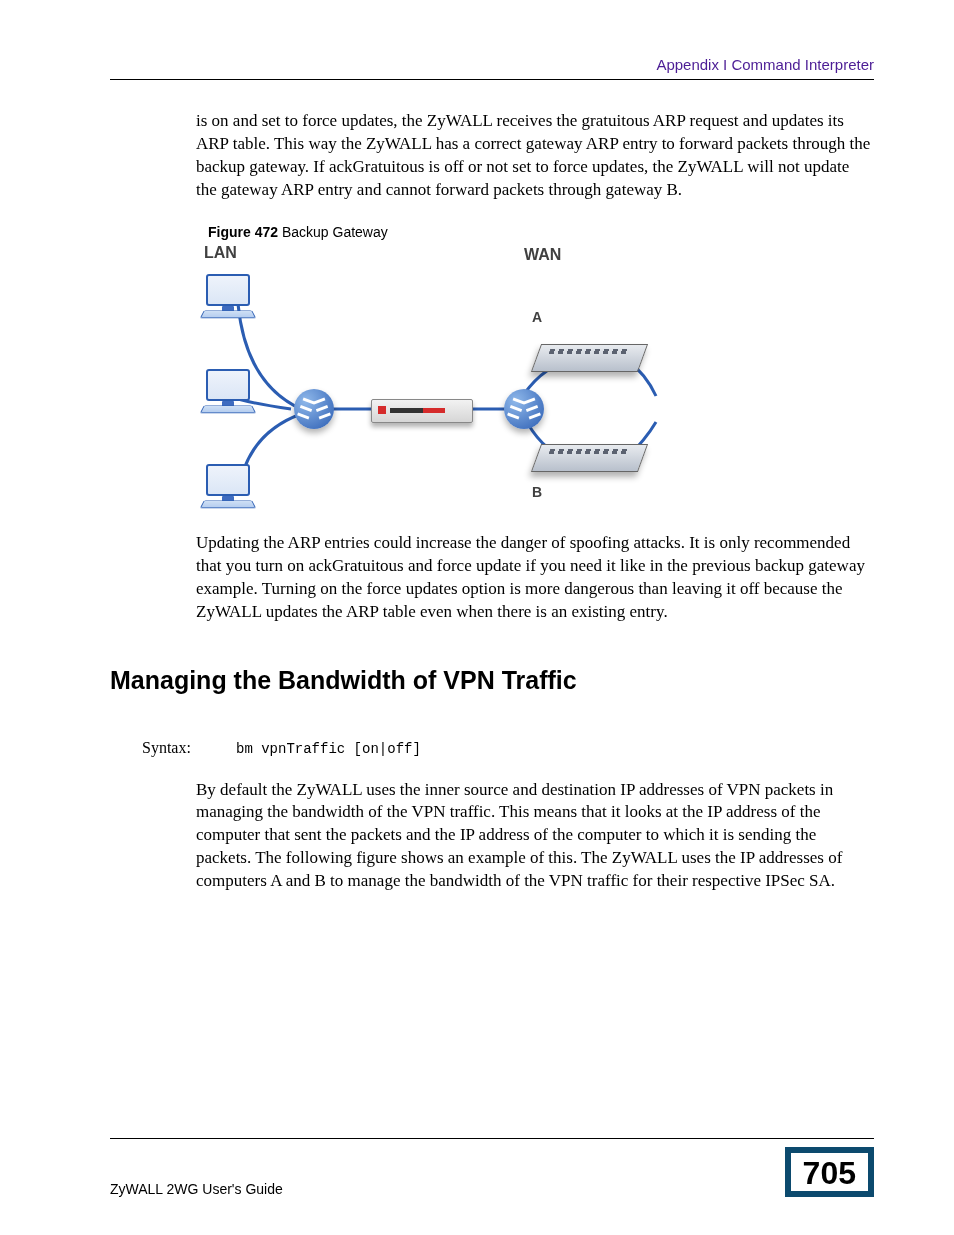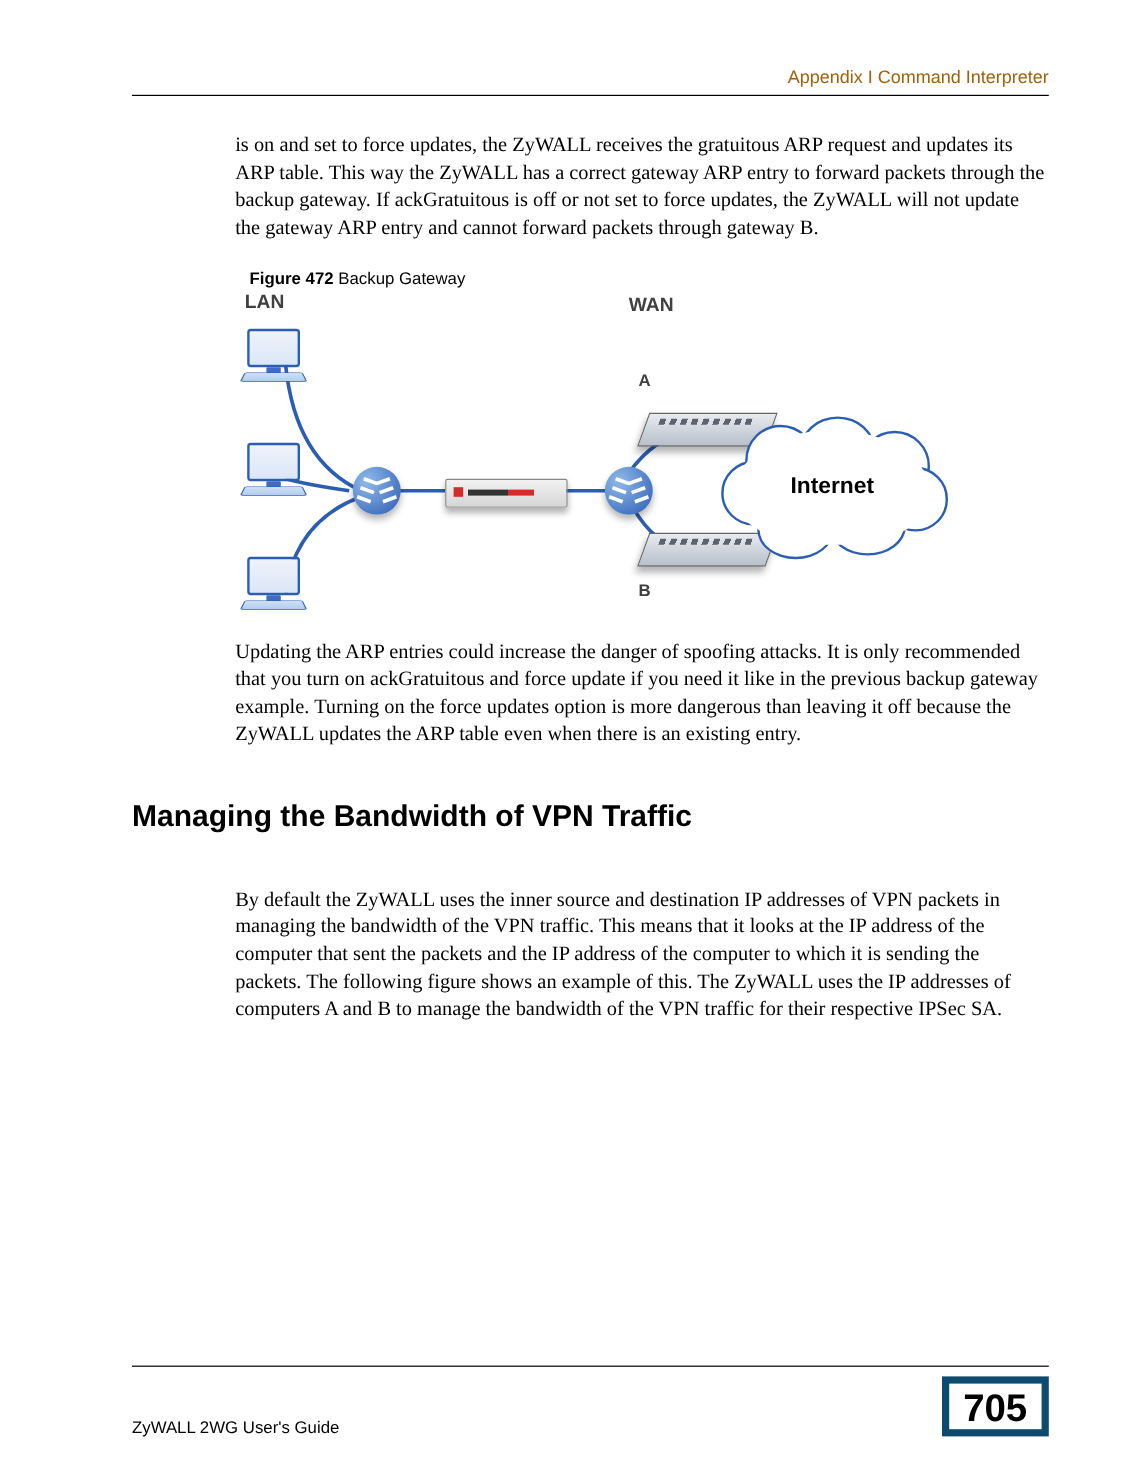--- a/index.html
+++ b/index.html
@@ -16,21 +16,21 @@
   .page {
     padding: 56px 80px 40px 110px;
     box-sizing: border-box;
     height: 100%;
     position: relative;
   }
   .header-right {
     text-align: right;
     font-size: 15px;
     font-family: Arial, Helvetica, sans-serif;
-    color: #a16207;
+    color: #4c1d95;
     margin-bottom: 6px;
   }
   .hr {
     border: none;
     border-top: 1px solid #000;
     margin: 0 0 30px 0;
   }
   .body-text {
     font-size: 17px;
     line-height: 1.35;
@@ -275,37 +275,30 @@
         <div class="keyboard"></div>
       </div>
 
     <div class="router" style="left:98px; top:145px;"></div>
     <div class="firewall" style="left:175px; top:155px;"></div>
     <div class="router" style="left:308px; top:145px;"></div>
 
     <div class="switch" style="left:340px; top:100px;"></div>
     <div class="switch" style="left:340px; top:200px;"></div>
 
-    <div class="cloud" style="left:415px; top:115px;">
-      <div class="cloud-bump" style="width:50px;height:50px;left:-10px;top:25px;"></div>
-      <div class="cloud-bump" style="width:55px;height:55px;left:10px;top:-5px;"></div>
-      <div class="cloud-bump" style="width:60px;height:55px;left:55px;top:-12px;"></div>
-      <div class="cloud-bump" style="width:55px;height:55px;left:105px;top:0px;"></div>
-      <div class="cloud-bump" style="width:50px;height:50px;left:125px;top:30px;"></div>
-      <div class="cloud-bump" style="width:60px;height:45px;left:80px;top:55px;"></div>
-      <div class="cloud-bump" style="width:60px;height:45px;left:20px;top:58px;"></div>
-      <div class="cloud-shape" style="border:none;"></div>
-      <div class="cloud-text">Internet</div>
-    </div>
   </div>
 
   <p class="body-text indent">Updating the ARP entries could increase the danger of spoofing attacks. It is only recommended that you turn on ackGratuitous and force update if you need it like in the previous backup gateway example. Turning on the force updates option is more dangerous than leaving it off because the ZyWALL updates the ARP table even when there is an existing entry.</p>
 
   <div class="h2">Managing the Bandwidth of VPN Traffic</div>
 
+  <div class="syntax-row">
+    <span class="syntax-label">Syntax:</span>
+    <span class="code">bm vpnTraffic [on|off]</span>
+  </div>
 
   <p class="body-text indent">By default the ZyWALL uses the inner source and destination IP addresses of VPN packets in managing the bandwidth of the VPN traffic. This means that it looks at the IP address of the computer that sent the packets and the IP address of the computer to which it is sending the packets. The following figure shows an example of this. The ZyWALL uses the IP addresses of computers A and B to manage the bandwidth of the VPN traffic for their respective IPSec SA.</p>
 
   <div class="footer">
     <hr class="footer-hr">
     <div class="footer-row">
       <div class="footer-left">ZyWALL 2WG User's Guide</div>
       <div class="page-num-box">705</div>
     </div>
   </div>

